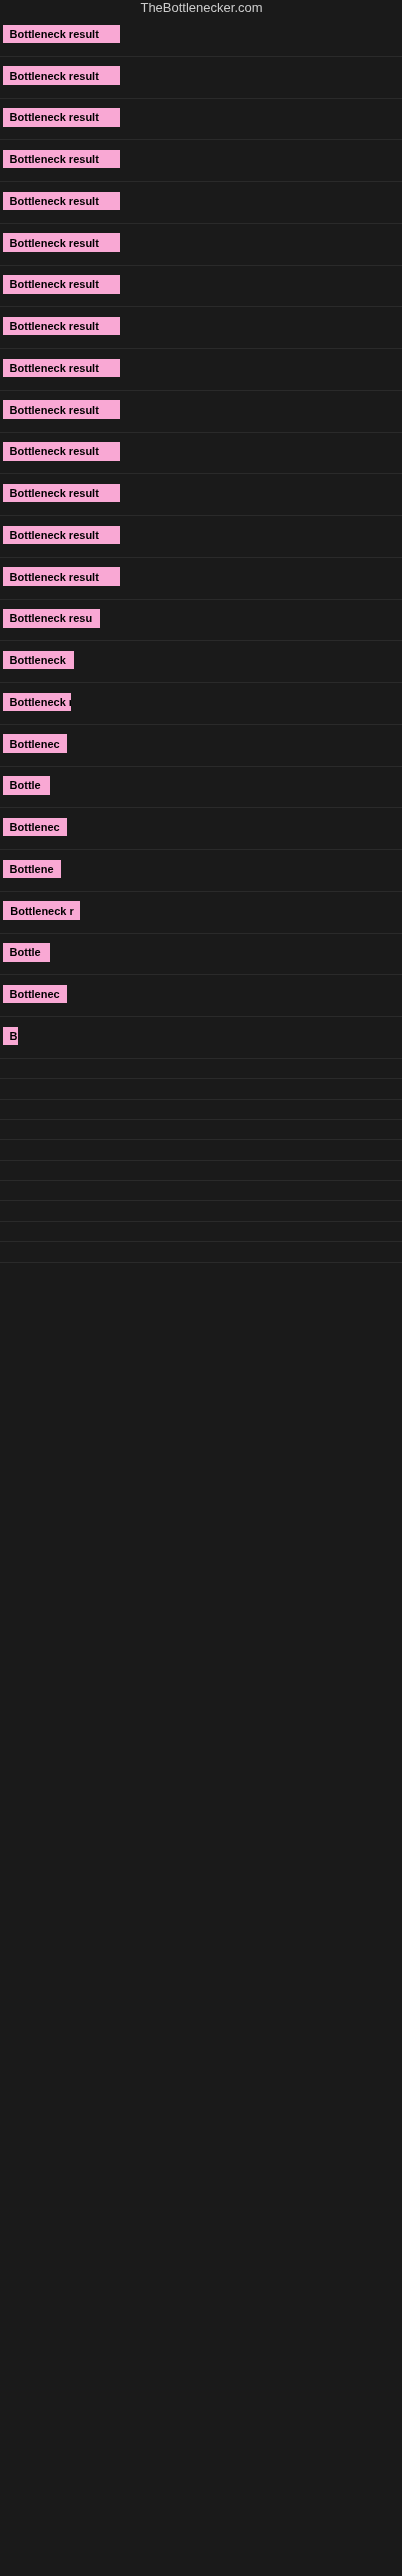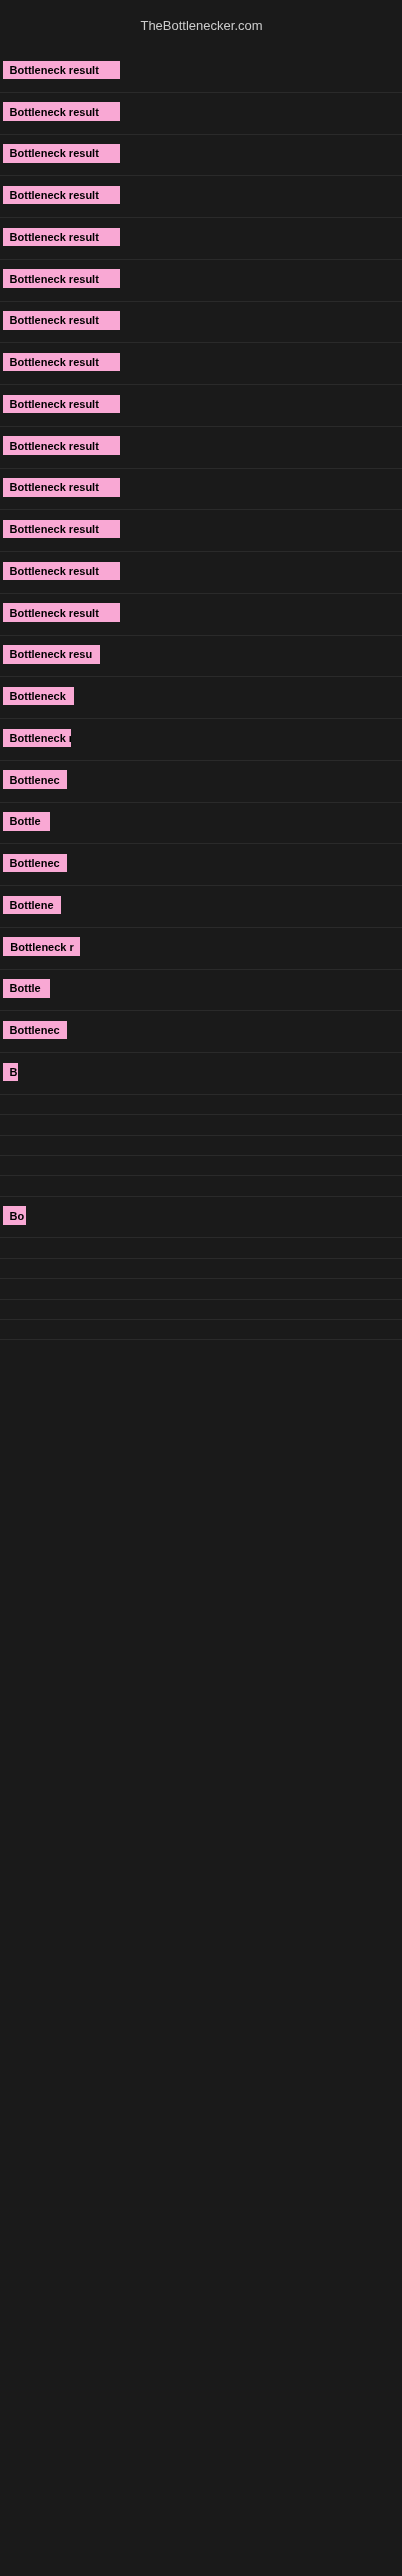--- a/index.html
+++ b/index.html
@@ -13,21 +13,21 @@
       min-height: 2576px;
       background-color: #1a1a1a;
       font-family: Arial, sans-serif;
       position: relative;
     }
 
     .site-title {
       text-align: center;
       color: #cccccc;
       font-size: 13px;
-      padding: 18px 0;
+      padding: 0 0;
       background-color: #1a1a1a;
     }
 
     .bottleneck-bar {
       display: inline-block;
       background-color: #f9a8d4;
       color: #000000;
       font-size: 11px;
       font-weight: bold;
       padding: 3.2px 6.4px;
@@ -72,20 +72,19 @@
     <div class="row"><span class="bottleneck-bar" style="width: 58px; max-width: 58px;">Bottlene</span></div>
     <div class="row"><span class="bottleneck-bar" style="width: 77px; max-width: 77px; text-align: right;">Bottleneck r</span></div>
     <div class="row"><span class="bottleneck-bar" style="width: 47px; max-width: 47px;">Bottle</span></div>
     <div class="row"><span class="bottleneck-bar" style="width: 64px; max-width: 64px;">Bottlenec</span></div>
     <div class="row"><span class="bottleneck-bar" style="width: 14.5px; max-width: 14.5px;">B</span></div>
     <div class="row"></div>
     <div class="row"></div>
     <div class="row"></div>
     <div class="row"></div>
     <div class="row"></div>
-    <div class="row"><span class="bottleneck-bar" style="width: 22.5px; max-width: 22.5px;">Bo</span></div>
     <div class="row"></div>
     <div class="row"></div>
     <div class="row"></div>
     <div class="row"></div>
     <div class="row"></div>
   </div>
 
 
 </body></html>

